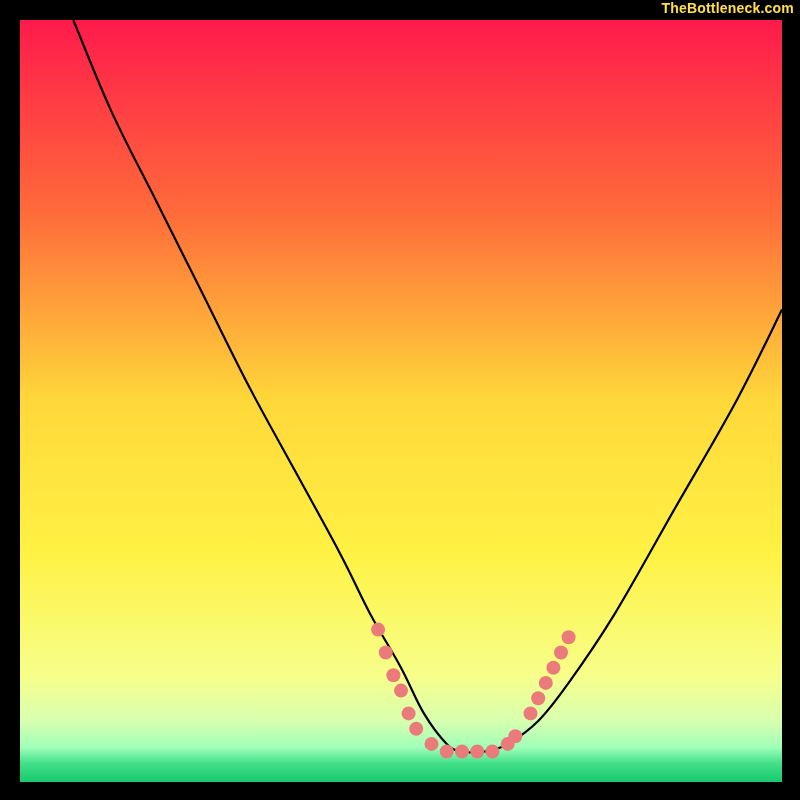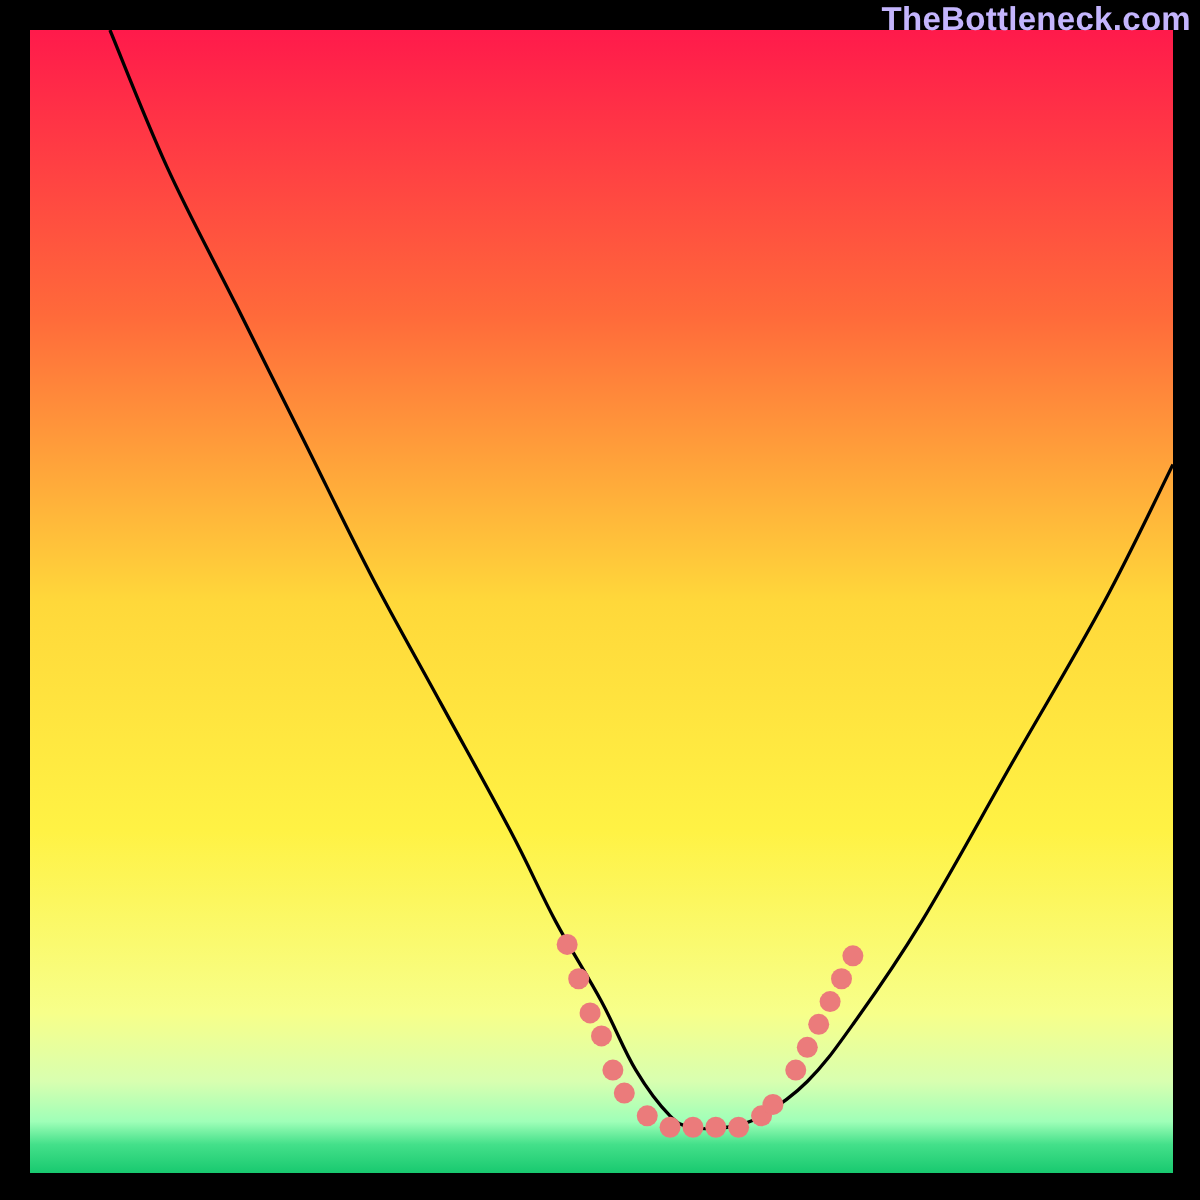--- a/index.html
+++ b/index.html
@@ -32,22 +32,22 @@
   .curve {
     position: absolute;
     left: 0; top: 0;
     width: 762px;
     height: 762px;
   }
   .attribution {
     position: absolute;
     top: 0;
     right: 6px;
-    color: #c4b5fd;
-    font-size: 22px;
+    color: #fde047;
+    font-size: 14px;
     font-weight: 600;
     letter-spacing: 0.2px;
     user-select: none;
   }
 </style>
 </head>
 <body>
 
 <div class="stage">
 

